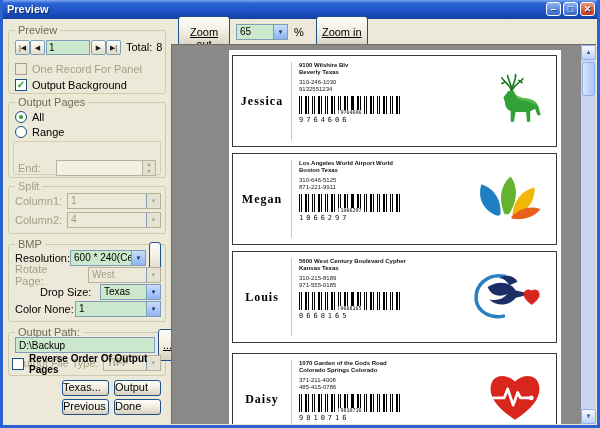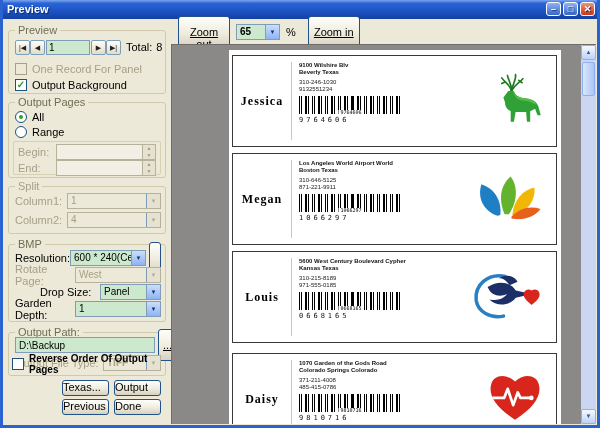--- a/index.html
+++ b/index.html
@@ -117,30 +117,20 @@
       <span class="glabel">Output Pages</span>
       <div class="srow" style="top:6px;">
         <span class="radio sel"></span>
         <span class="slabel">All</span>
       </div>
       <div class="srow" style="top:21px;">
         <span class="radio"></span>
         <span class="slabel">Range</span>
       </div>
       <div style="position:absolute;left:4px;right:4px;top:38px;height:34px;border:1px solid #d5d1b2;border-radius:2px;">
-        <div class="srow" style="top:2px;left:4px;">
-          <span class="slabel dis" style="width:38px;">Begin:</span>
-          <span class="spinfield" style="flex:1;">
-            <span class="sval"></span>
-            <span class="spin">
-                <span>▲</span>
-                <span>▼</span>
-              </span>
-          </span>
-        </div>
         <div class="srow" style="top:18px;left:4px;">
           <span class="slabel dis" style="width:38px;">End:</span>
           <span class="spinfield" style="flex:1;">
             <span class="sval"></span>
             <span class="spin">
                 <span>▲</span>
                 <span>▼</span>
               </span>
           </span>
         </div>
@@ -168,36 +158,36 @@
     <div class="group" style="top:224px;height:78px;">
       <span class="glabel">BMP</span>
       <div class="srow" style="top:5px;">
         <span class="slabel" style="width:60px;">Resolution:</span>
         <span class="combo" style="width:76px;">
           <span class="cval">600 * 240(Cente</span>
           <span class="carr">▼</span>
         </span>
         <span class="btn small" style="width:16px;margin-left:3px;"></span>
       </div>
-      <div class="srow" style="top:22px;">
+      <div class="srow" style="top:22px;gap:13px;">
         <span class="slabel dis" style="width:60px;">Rotate Page:</span>
         <span class="combo dis" style="flex:1;">
           <span class="cval">West</span>
           <span class="carr">▼</span>
         </span>
       </div>
       <div class="srow" style="top:39px;padding-left:25px;">
         <span class="slabel" style="width:60px;">Drop Size:</span>
         <span class="combo" style="flex:1;">
-          <span class="cval">Panel</span>
+          <span class="cval">Texas</span>
           <span class="carr">▼</span>
         </span>
       </div>
       <div class="srow" style="top:56px;">
-        <span class="slabel" style="width:60px;">Garden Depth:</span>
+        <span class="slabel" style="width:60px;">Color None:</span>
         <span class="combo" style="flex:1;">
           <span class="cval">1</span>
           <span class="carr">▼</span>
         </span>
       </div>
     </div>
 
     <div class="group" style="top:312px;height:44px;">
       <span class="glabel">Output Path:</span>
       <div class="srow" style="top:4px;">
@@ -220,21 +210,21 @@
 
     <span class="btn sidebtn" style="left:58px;top:360px;">Texas...</span>
     <span class="btn sidebtn" style="left:110px;top:360px;">Output</span>
     <span class="btn sidebtn" style="left:58px;top:379px;">Previous</span>
     <span class="btn sidebtn" style="left:110px;top:379px;">Done</span>
   </div>
 
   <div class="rightpane">
     <div class="toolbar">
       <span class="btn small" style="width:52px;text-align:center;">Zoom out</span>
-      <span class="combo" style="width:44px;font-weight:bold;">
+      <span class="combo" style="width:52px;">
         <span class="cval">65</span>
         <span class="carr">▼</span>
       </span>
       <span style="font-size:11px;">%</span>
       <span class="btn small" style="width:52px;text-align:center;margin-left:6px;">Zoom in</span>
     </div>
 
     <div class="viewport">
       <div class="page">
 

